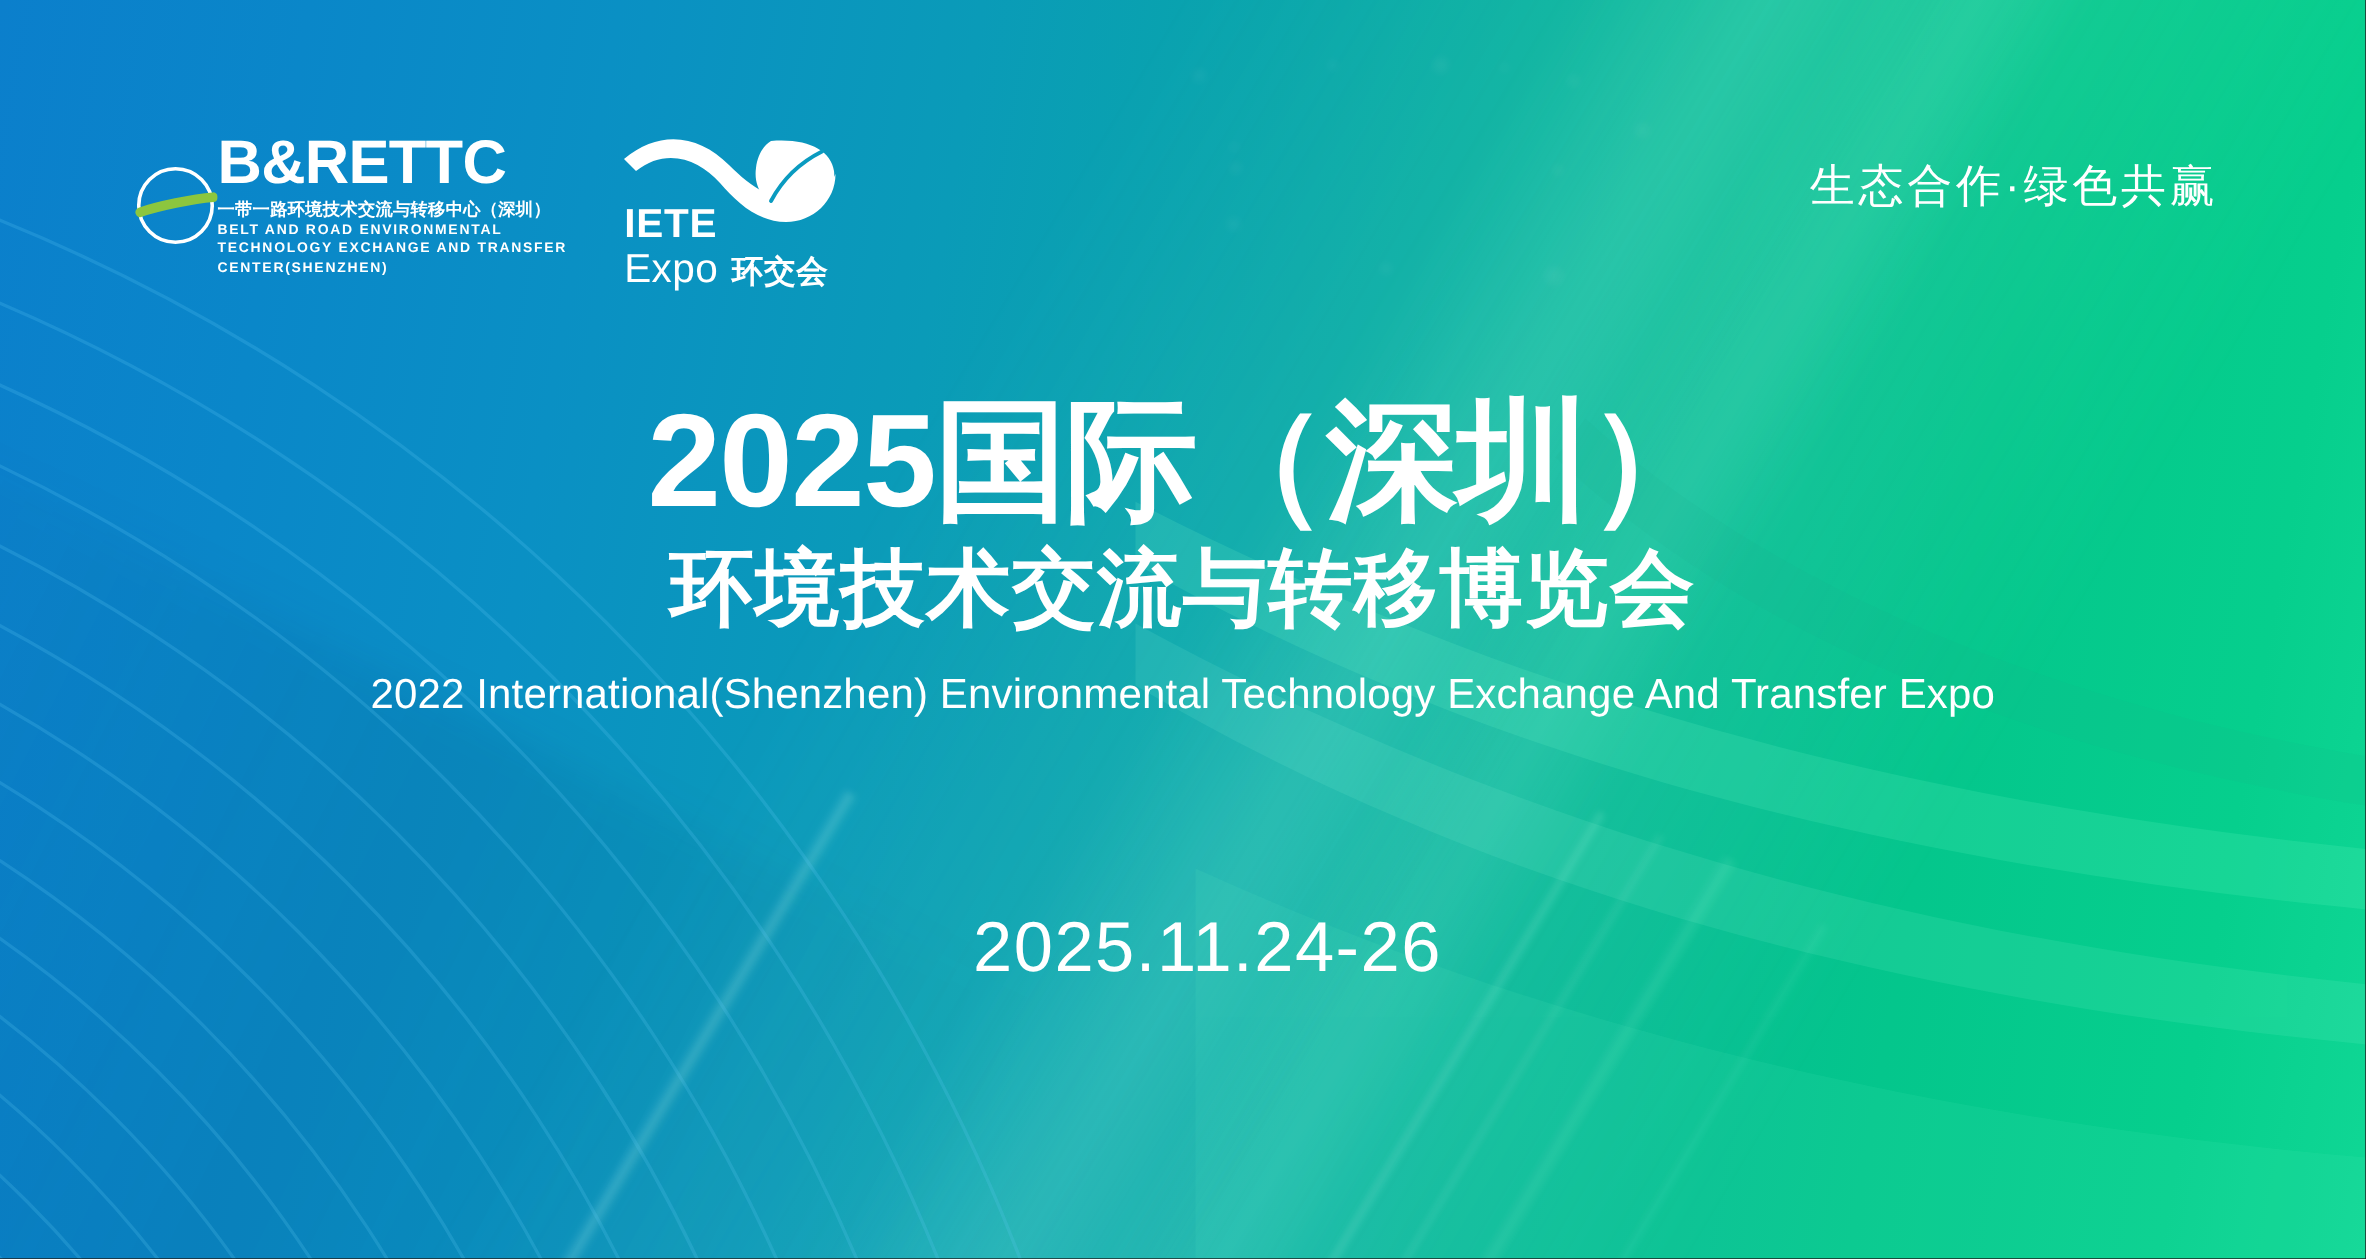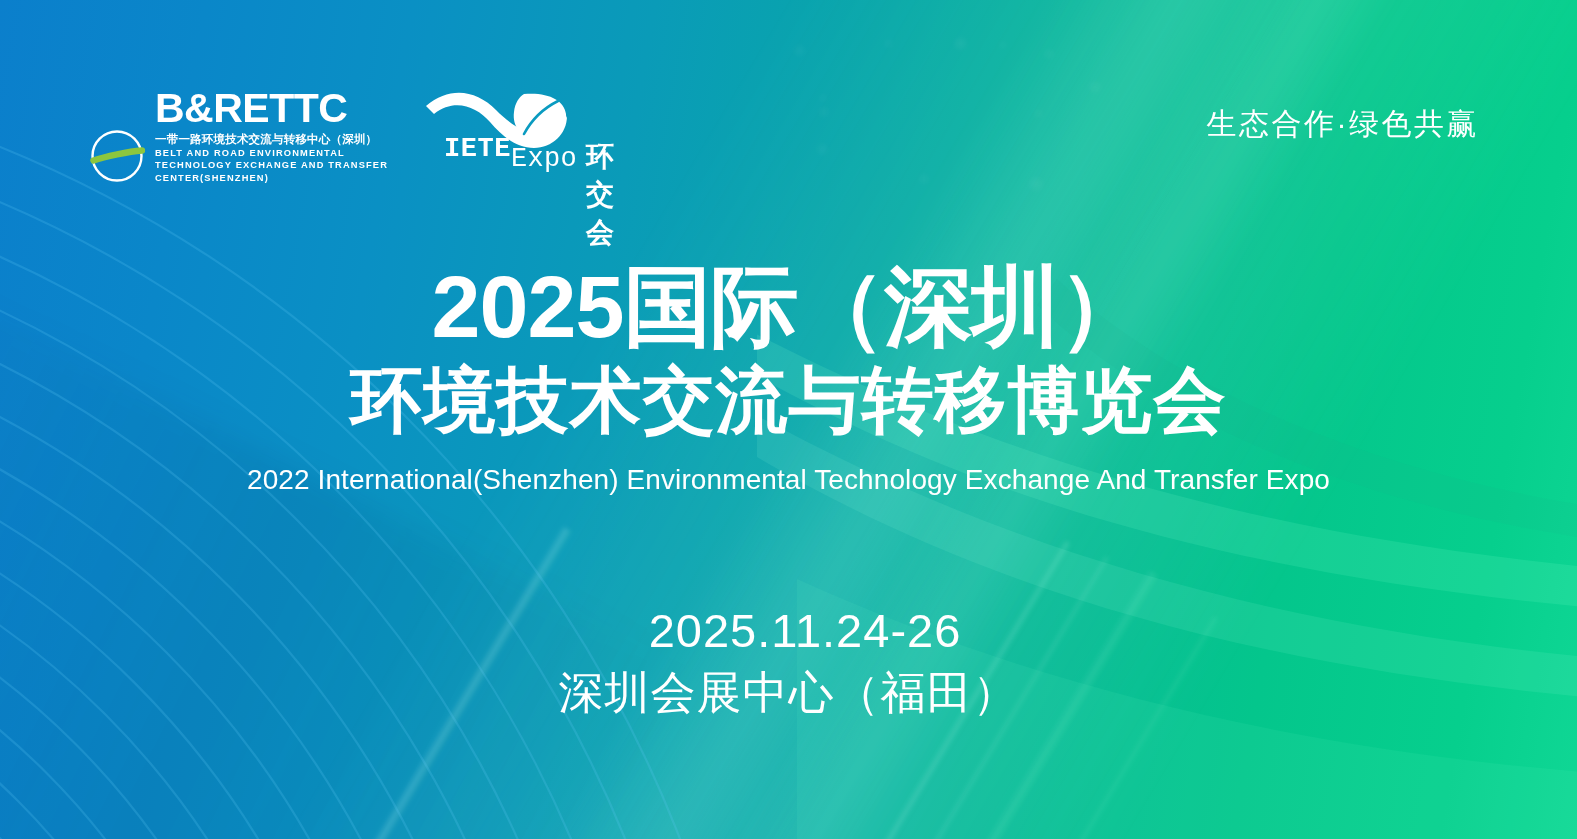--- a/index.html
+++ b/index.html
@@ -114,21 +114,21 @@
 
   
   .logo-row {
     position: absolute;
     left: 89px;
     top: 88px;
     display: flex;
     align-items: flex-start;
     gap: 36px;
   }
-  .logo-brettc { display: flex; align-items: flex-end; gap: 10px; }
+  .logo-brettc { display: flex; align-items: center; }
   .globe { width: 56px; height: 56px; flex: 0 0 auto; margin-top: 2px; }
   .brettc-text { display: flex; flex-direction: column; }
   .brettc-word {
     color: #fff;
     font-weight: bold;
     font-size: 41px;
     line-height: 0.98;
     letter-spacing: -0.5px;
     white-space: nowrap;
   }
@@ -146,44 +146,44 @@
     font-weight: bold;
     letter-spacing: 1.15px;
     line-height: 1.32;
     margin-top: 0;
     white-space: nowrap;
   }
   .logo-iete { position: relative; width: 160px; height: 105px; }
   .iete-mark { position: absolute; left: 0; top: 0; width: 160px; height: 66px; }
   .iete-text {
     position: absolute;
-    left: 20px;
+    left: 2px;
     top: 48px;
     display: flex;
+    flex-direction: column;
     align-items: flex-start;
-    font-family: Liberation Mono, monospace;
   }
   .iete-word {
     color: #fff;
     font-weight: bold;
     font-size: 27px;
     letter-spacing: 0.5px;
     line-height: 1;
   }
   .expo-line { display: flex; align-items: baseline; gap: 9px; margin-top: 2px; justify-content: center; }
   .expo-word {
     color: #fff;
     font-size: 27px;
     font-weight: 300;
     letter-spacing: 0.3px;
     line-height: 1.05;
   }
   .expo-cn {
     color: #fff;
-    font-size: 28px;
+    font-size: 21px;
     font-weight: bold;
     letter-spacing: 0.5px;
   }
 
   
   .tagline {
     position: absolute;
     right: 98px;
     top: 104px;
     color: #fff;
@@ -204,21 +204,21 @@
     color: #fff;
     font-weight: bold;
     font-size: 88px;
     line-height: 1.02;
     letter-spacing: -1px;
     white-space: nowrap;
   }
   .title-2 {
     color: #fff;
     font-weight: bold;
-    font-size: 72px;
+    font-size: 56px;
     line-height: 1.06;
     letter-spacing: 1px;
     margin-top: 10px;
     white-space: nowrap;
   }
   .subtitle-en {
     color: #fff;
     font-size: 28px;
     font-weight: 400;
     letter-spacing: 0.1px;
@@ -358,16 +358,15 @@
   <div class="tagline">生态合作·绿色共赢</div>
 
   <div class="headline-wrap">
     <div class="title-1">2025国际（深圳）</div>
     <div class="title-2">环境技术交流与转移博览会</div>
     <div class="subtitle-en">2022 International(Shenzhen) Environmental Technology Exchange And Transfer Expo</div>
   </div>
 
   <div class="event-info">
     <div class="event-date">2025.11.24-26</div>
-    <div class="event-venue">深圳会展中心（福田）</div>
   </div>
 
 </div>
 
 </body></html>

